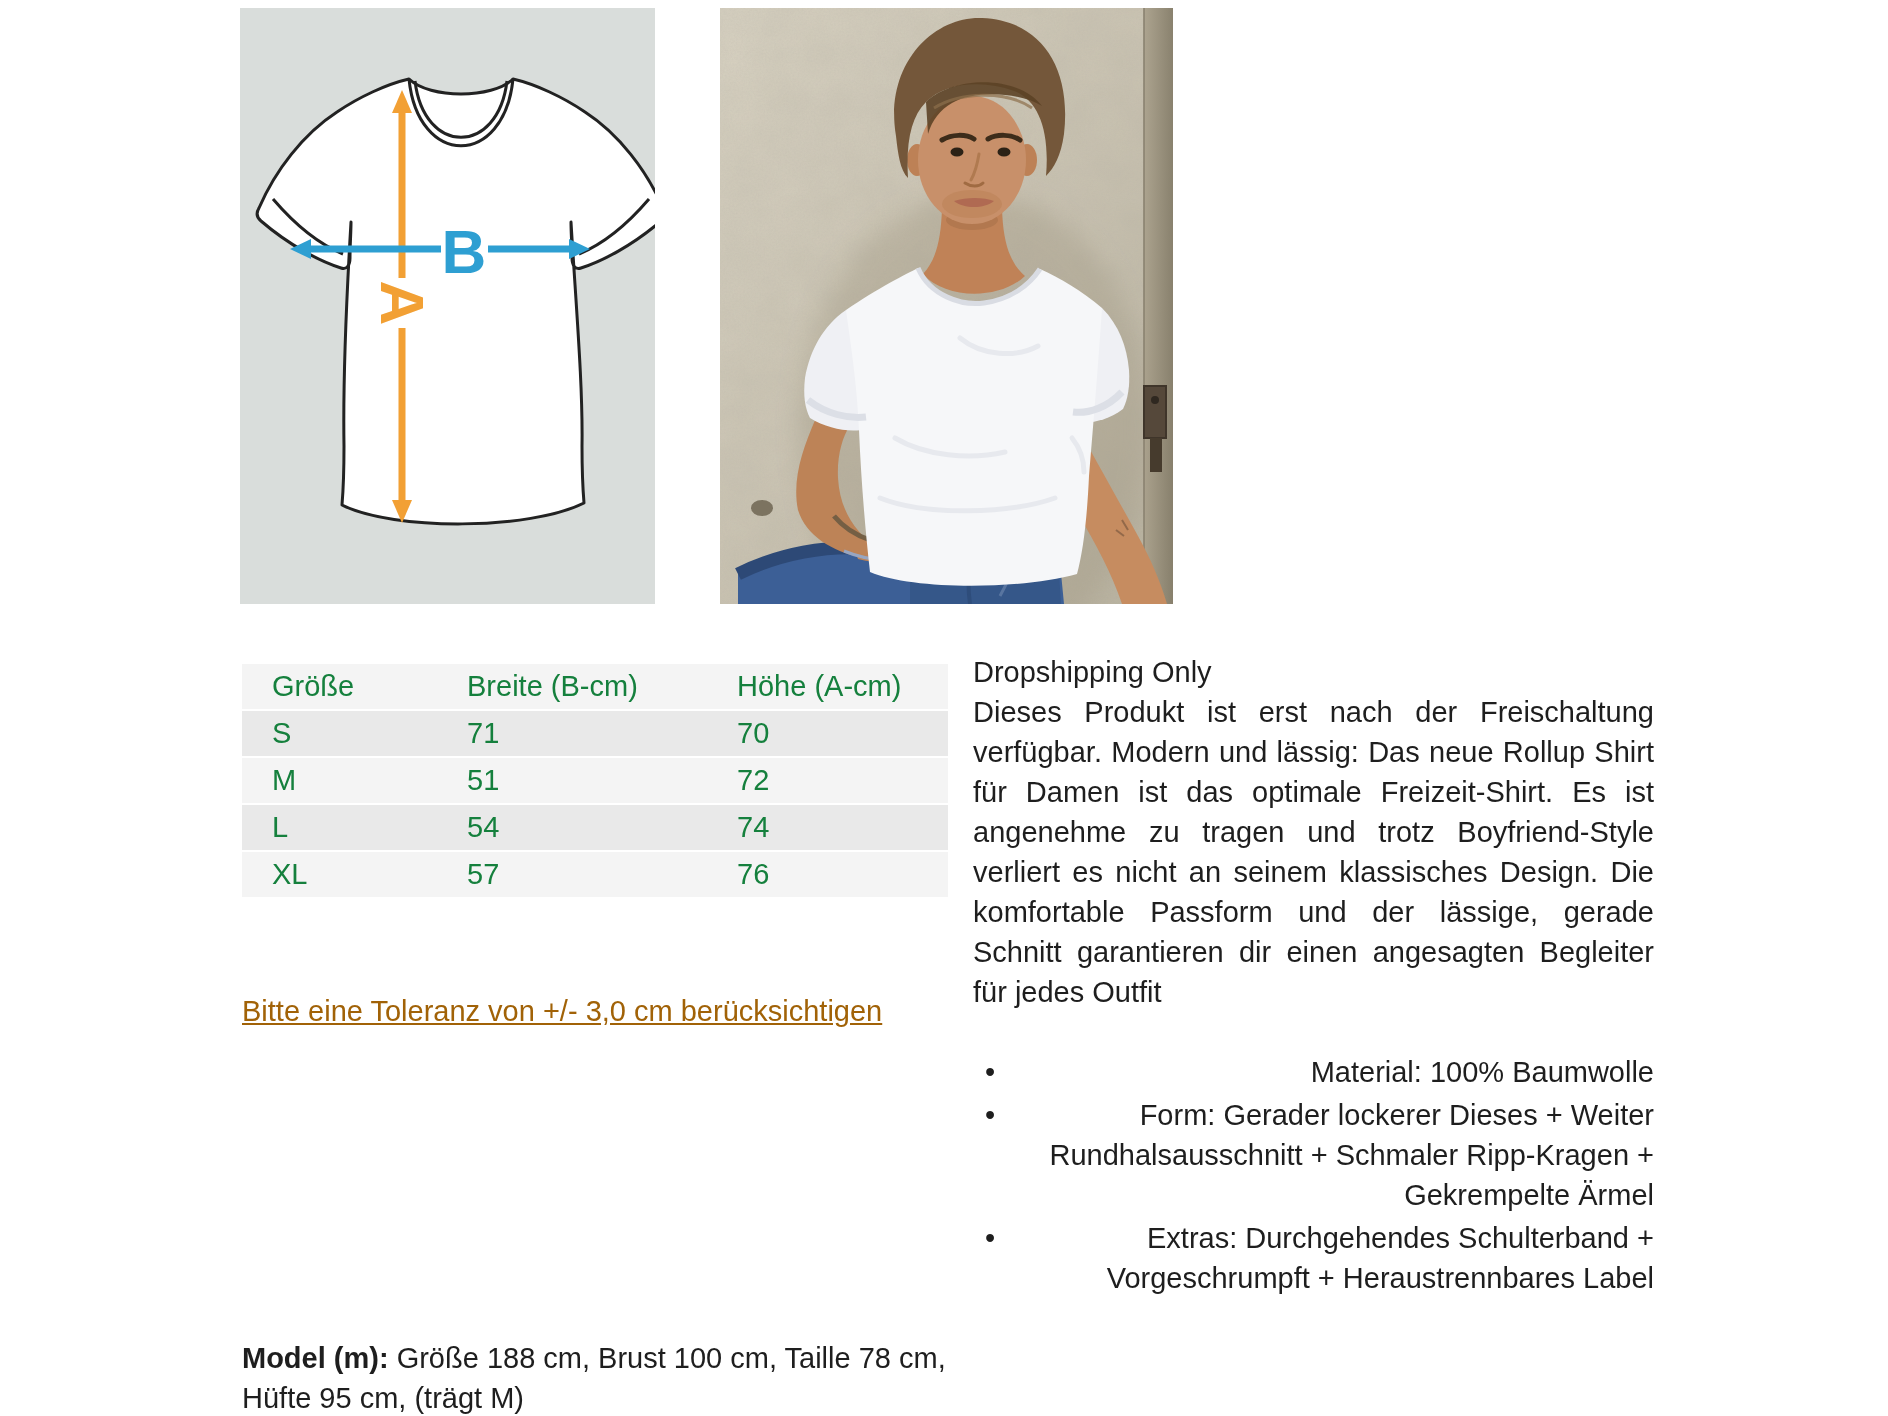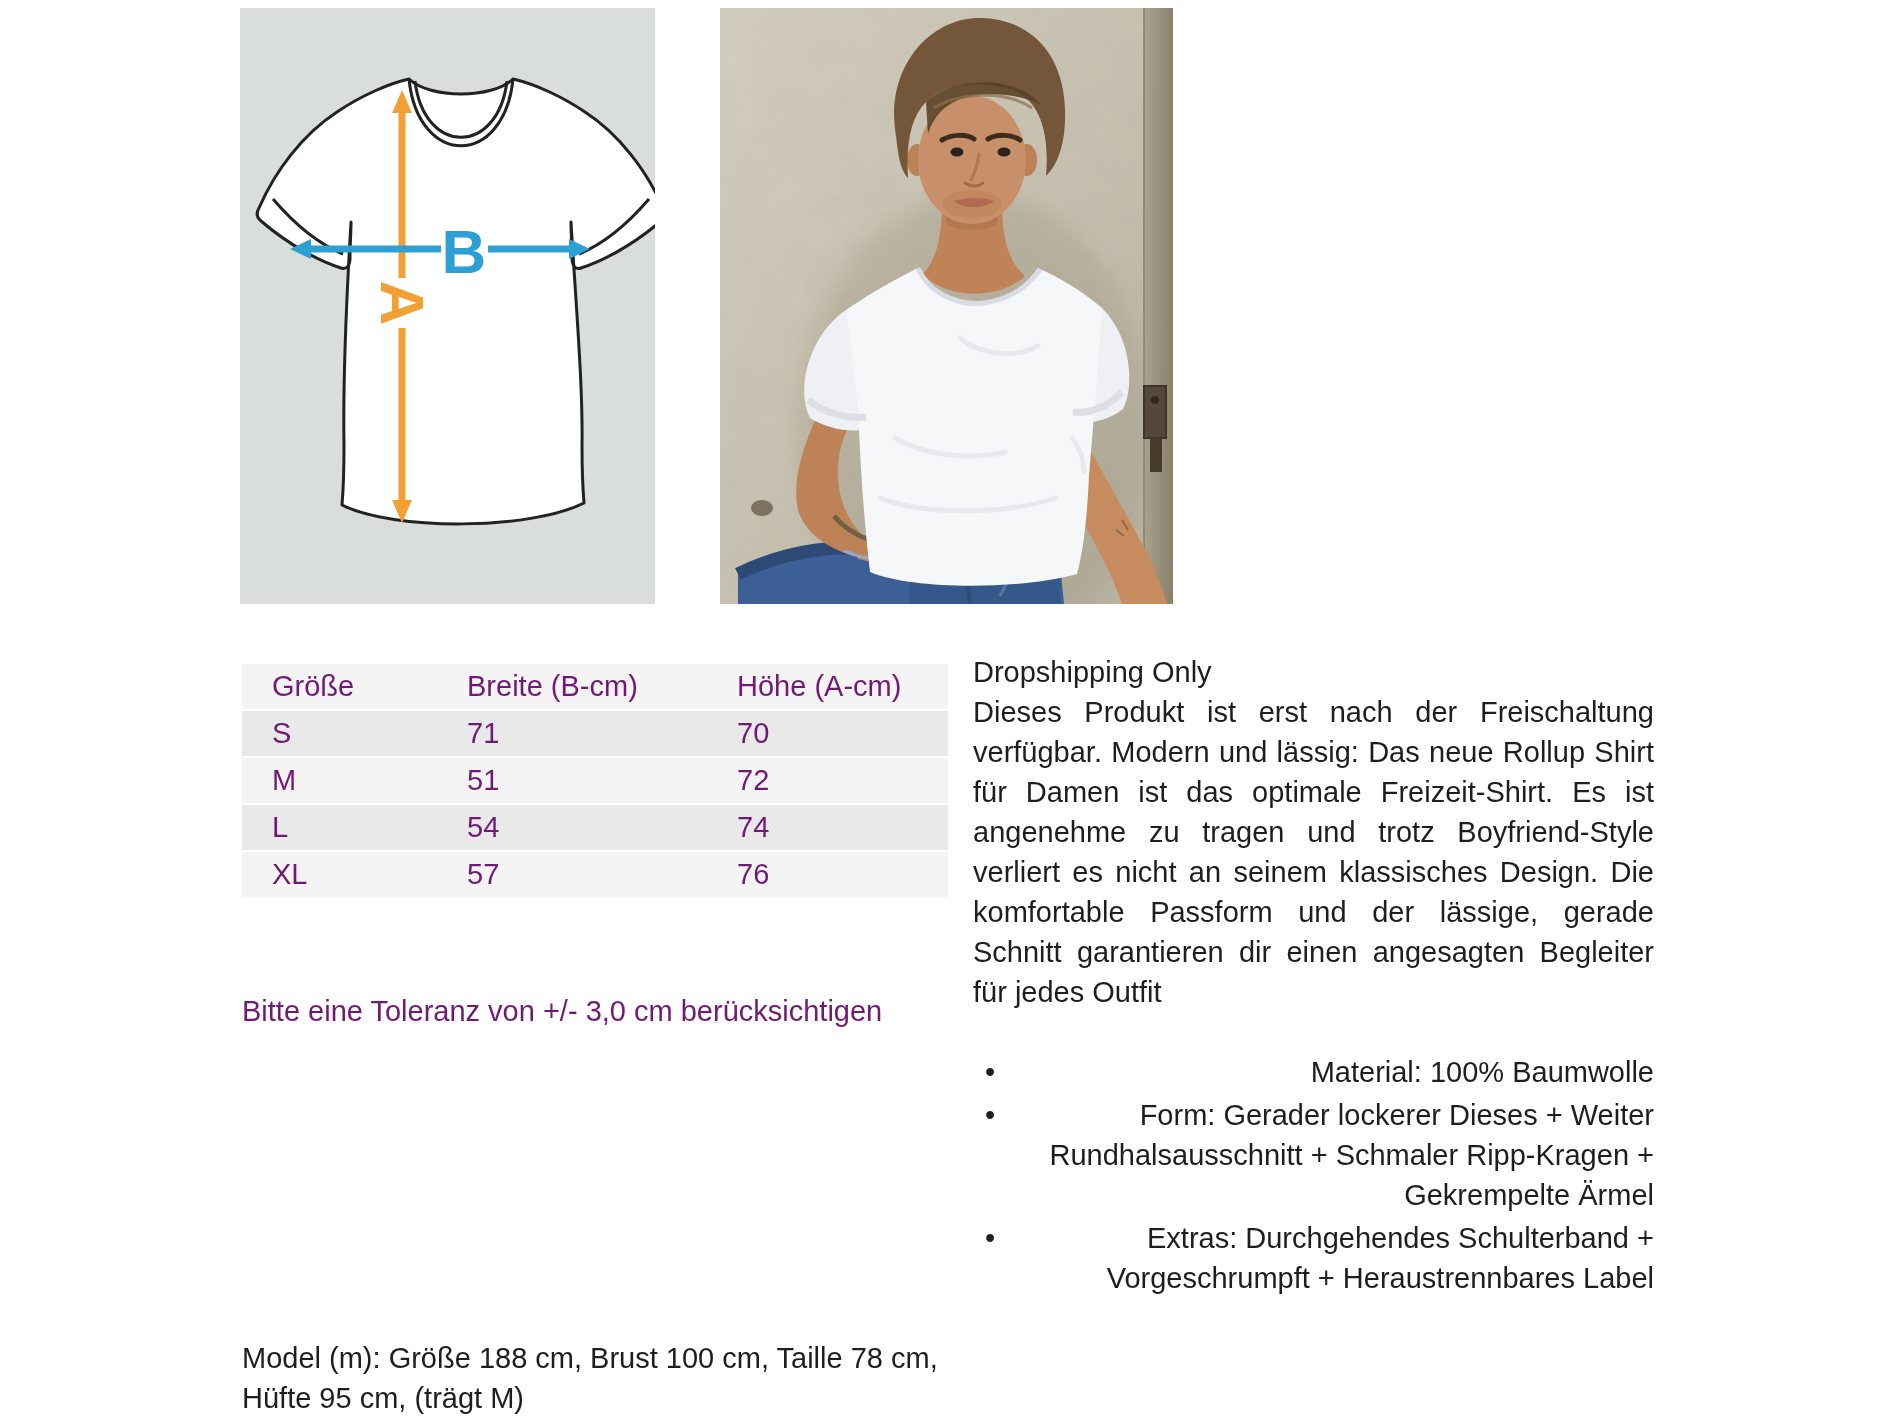--- a/index.html
+++ b/index.html
@@ -9,33 +9,33 @@
   
   .diagram { position:absolute; left:240px; top:8px; width:415px; height:596px; background:#d9dddb; }
   .diagram svg { display:block; }
 
   
   .photo { position:absolute; left:720px; top:8px; width:453px; height:596px; }
   .photo svg { display:block; }
 
   
   .size-table { position:absolute; left:242px; top:662px; border-collapse:separate; border-spacing:0 2px;
-                font-size:29px; color:#701a75; }
+                font-size:29px; color:#15803d; }
   .size-table th { font-weight:400; text-align:left; }
   .size-table th, .size-table td { height:45px; padding:0 0 0 30px; }
   .size-table thead tr { background:#f4f4f4; }
   .size-table tr.row-dark  { background:#e9e9e9; }
   .size-table tr.row-light { background:#f4f4f4; }
 
   .tolerance { position:absolute; left:242px; top:991px; width:780px;
-               font-size:29px; line-height:40px; color:#701a75; }
+               font-size:29px; line-height:40px; color:#a16207;text-decoration:underline; }
 
   .model-info { position:absolute; left:242px; top:1338px; width:748px;
                 font-size:29px; line-height:40px; color:#1e1e1e; }
-  .model-info .model-label { font-weight:400; }
+  .model-info .model-label { font-weight:700; }
 
   
   .description { position:absolute; left:973px; top:652px; width:681px;
                  font-size:29px; line-height:40px; color:#1e1e1e; }
   .description .heading { }
   .description .para { text-align:justify; hyphens:auto; -webkit-hyphens:auto; }
   ul.specs { list-style:none; margin:40px 0 0 0; padding:0; }
   ul.specs li { position:relative; padding-left:38px; margin-bottom:3px; text-align:right; }
   ul.specs li::before { content:"\2022"; position:absolute; left:12px; top:0; color:#1e1e1e; }
 </style>

